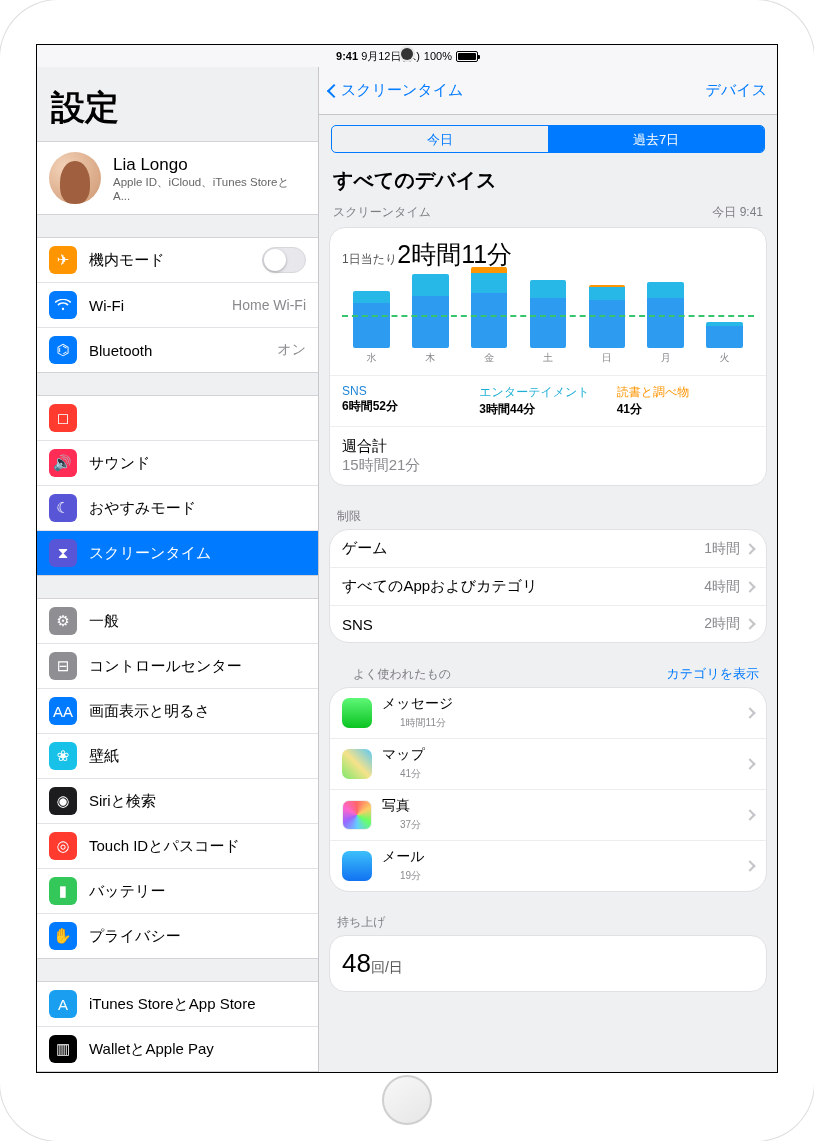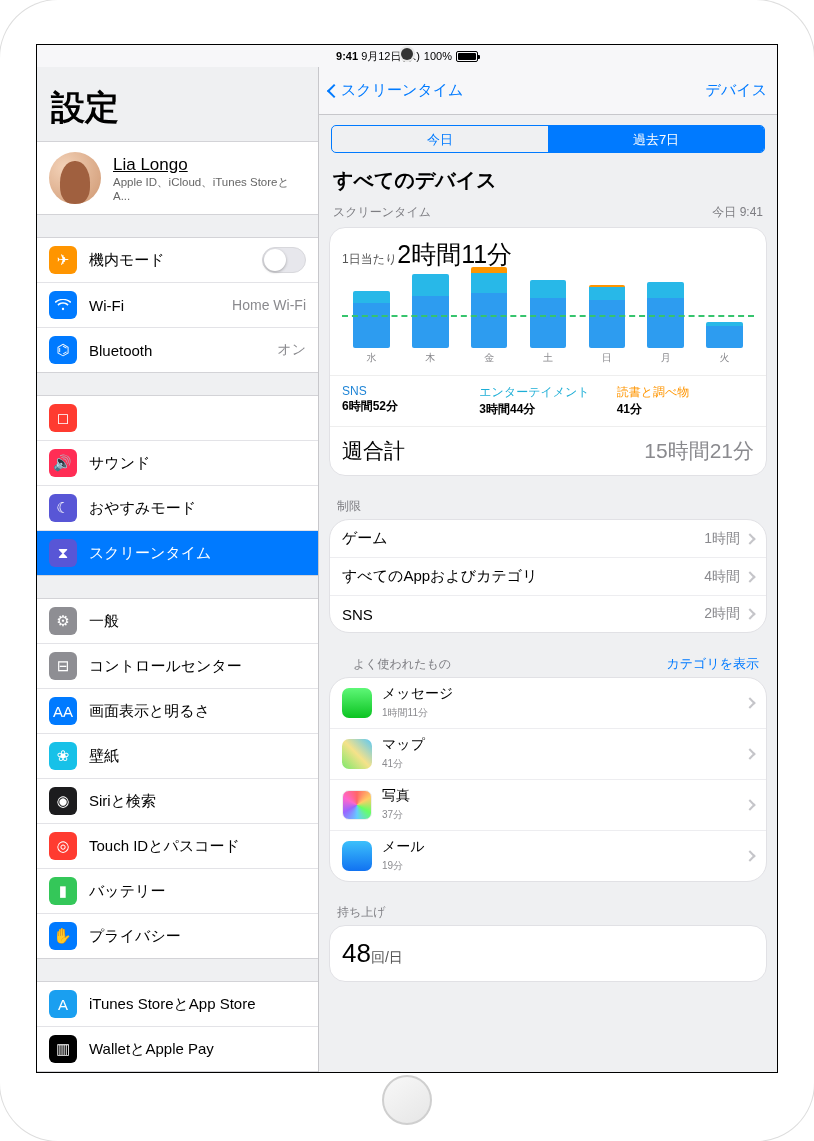--- a/index.html
+++ b/index.html
@@ -18,21 +18,21 @@
 .row { display:flex; align-items:center; padding:8px 12px; border-bottom:1px solid #e3e3e7; font-size:15px; min-height:42px; }
 .row:last-child { border-bottom:none; }
 .row.selected { background:#007aff; color:#fff; }
 .row.selected .icon-box { }
 .icon-box { width:28px; height:28px; border-radius:6px; display:flex; align-items:center; justify-content:center; margin-right:12px; color:#fff; font-size:15px; flex-shrink:0; }
 .row-label { flex:1; }
 .row-value { color:#8a8a8e; font-size:14px; }
 .profile-row { display:flex; align-items:center; padding:10px 12px; background:#fff; border-top:1px solid #d3d3d7; border-bottom:1px solid #d3d3d7; margin-bottom:22px;}
 .avatar { width:52px; height:52px; border-radius:50%; background:radial-gradient(circle at 30% 30%, #f3d2b8, #ce9670); margin-right:12px; flex-shrink:0; overflow:hidden; position:relative;}
 .avatar::after{content:"";position:absolute;inset:18% 22% 0 22%;background:#a0603f;border-radius:50% 50% 40% 40%;}
-.profile-name { font-size:17px; font-weight:400;text-decoration:underline; }
+.profile-name { font-size:17px; font-weight:400; }
 .profile-sub { font-size:11.5px; color:#666; }
 .switch { width:44px; height:26px; border-radius:13px; background:#e7e7ec; position:relative; border:1px solid #d8d8dc;}
 .switch::after{content:"";position:absolute;width:22px;height:22px;background:#fff;border-radius:50%;top:1px;left:1px;box-shadow:0 1px 3px rgba(0,0,0,.3);}
 
 .navbar { height:48px; display:flex; align-items:center; justify-content:space-between; padding:0 10px; border-bottom:1px solid #c7c7cb; background:#f7f7f9;}
 .nav-back { color:#007aff; font-size:15px; display:flex; align-items:center; gap:2px;}
 .nav-right { color:#007aff; font-size:15px;}
 .chev-left { display:inline-block; width:10px; height:10px; border-left:2px solid #007aff; border-bottom:2px solid #007aff; transform:rotate(45deg);}
 .seg { display:flex; margin:10px 12px 0; border:1px solid #007aff; border-radius:5px; overflow:hidden; height:28px;}
 .seg div { flex:1; text-align:center; font-size:13px; line-height:28px; color:#007aff; }
@@ -49,38 +49,38 @@
 .bar { width:62%; display:flex; flex-direction:column-reverse; border-radius:2px; overflow:hidden;}
 .bar .sns { background:#2d9cf0; }
 .bar .ent { background:#28b8e8; }
 .bar .read { background:#ff9500; }
 .bar-label { font-size:10px; color:#8a8a8e;}
 .cat-row { display:flex; border-top:1px solid #eee; margin:10px -12px -10px -12px; padding:8px 12px;}
 .cat { flex:1; }
 .cat-name { font-size:12px; }
 .cat-val { font-size:12px; font-weight:600; }
 .c-blue{color:#1e84d6;} .c-cyan{color:#1daed6;} .c-orange{color:#ff9500;}
-.total-row { display:flex; justify-content:space-between; padding:10px 12px; border-top:1px solid #eee; font-size:21px;}
+.total-row { display:flex; justify-content:space-between; padding:10px 12px; border-top:1px solid #eee; font-size:15px;flex-direction:column;}
 .total-row .v { color:#8a8a8e;}
 .section-header { font-size:12px; color:#7d7d82; padding:8px 18px 4px;}
 .section-header.flex { display:flex; justify-content:space-between; align-items:baseline;padding-left:34px;}
 .section-header .link { color:#007aff; font-size:13px;}
 .list { background:#fff; margin:0 10px 14px; border-radius:20px; border:1px solid #e1e1e5;}
 .list-row { display:flex; align-items:center; padding:9px 12px; border-bottom:1px solid #ededf0;}
 .list-row:last-child{border-bottom:none;}
 .list-row .nm { flex:1; font-size:15px;}
 .list-row .val { color:#8a8a8e; font-size:14px; margin-right:6px;}
 .disclosure { width:8px; height:8px; border-top:2px solid #c5c5c9; border-right:2px solid #c5c5c9; transform:rotate(45deg);}
 .app-row { display:flex; align-items:center; padding:7px 12px; border-bottom:1px solid #ededf0;}
 .app-row:last-child{border-bottom:none;}
 .app-icon { width:30px; height:30px; border-radius:7px; margin-right:10px; flex-shrink:0;}
 .app-info { flex:1; }
 .app-name { font-size:14px; }
 .app-bar { height:4px; background:#d3d3d7; border-radius:2px; margin-top:3px; position:relative; width:65px;}
-.app-time { font-size:10px; color:#8a8a8e; display:inline-block; vertical-align:middle; margin-left:0;}
+.app-time { font-size:10px; color:#8a8a8e; display:inline-block; vertical-align:middle; margin-left:18px;}
 .pickup-big { font-size:26px; padding:12px;}
 .pickup-sub { font-size:14px; color:#555;}
 .batt{width:22px;height:11px;border:1px solid #000;border-radius:2px;position:relative;}
 .batt::after{content:"";position:absolute;right:-3px;top:3px;width:2px;height:4px;background:#000;border-radius:0 1px 1px 0;}
 .batt::before{content:"";position:absolute;inset:1px;background:#000;border-radius:1px;}
 </style>
 </head>
 <body>
 
 <div class="device">

